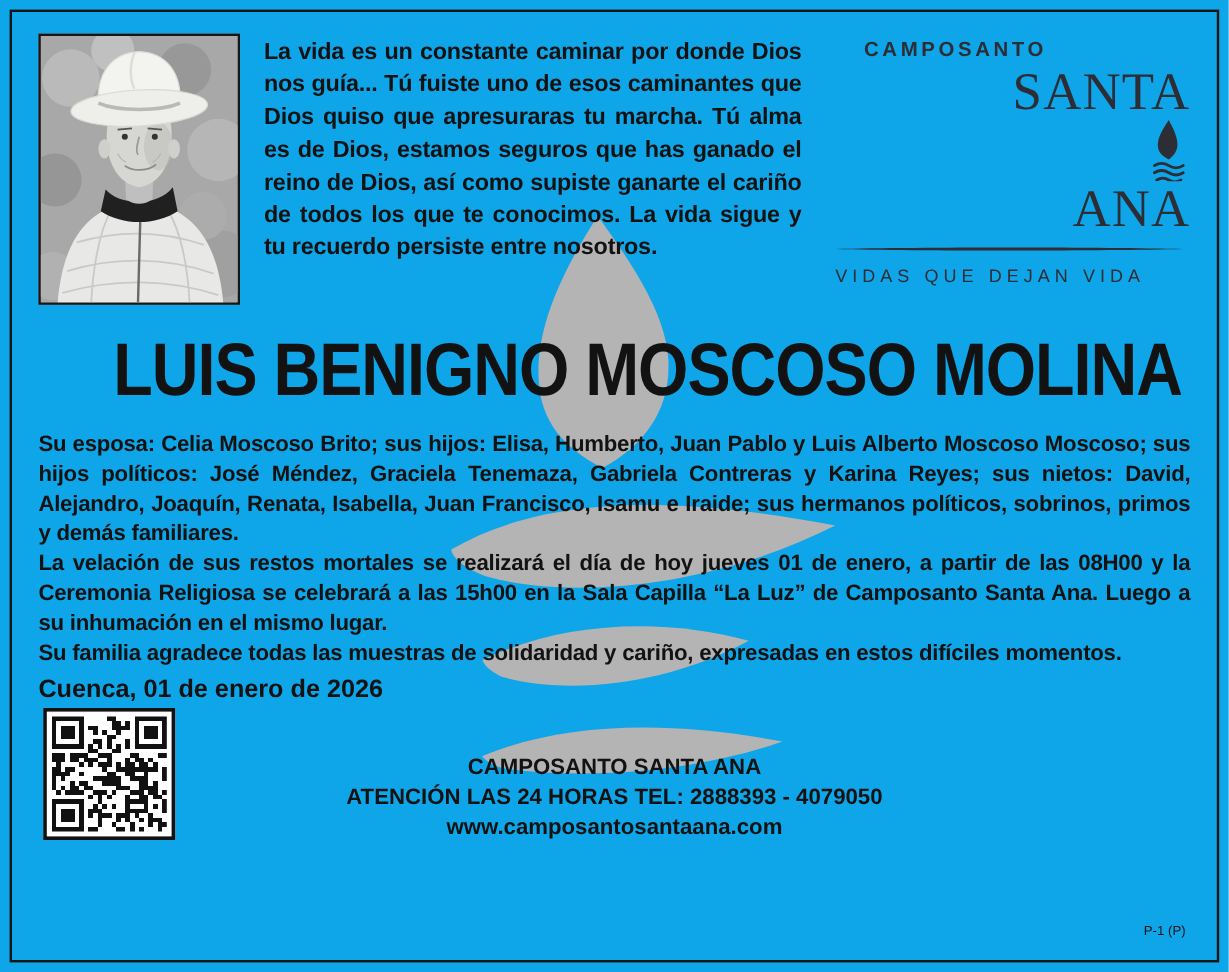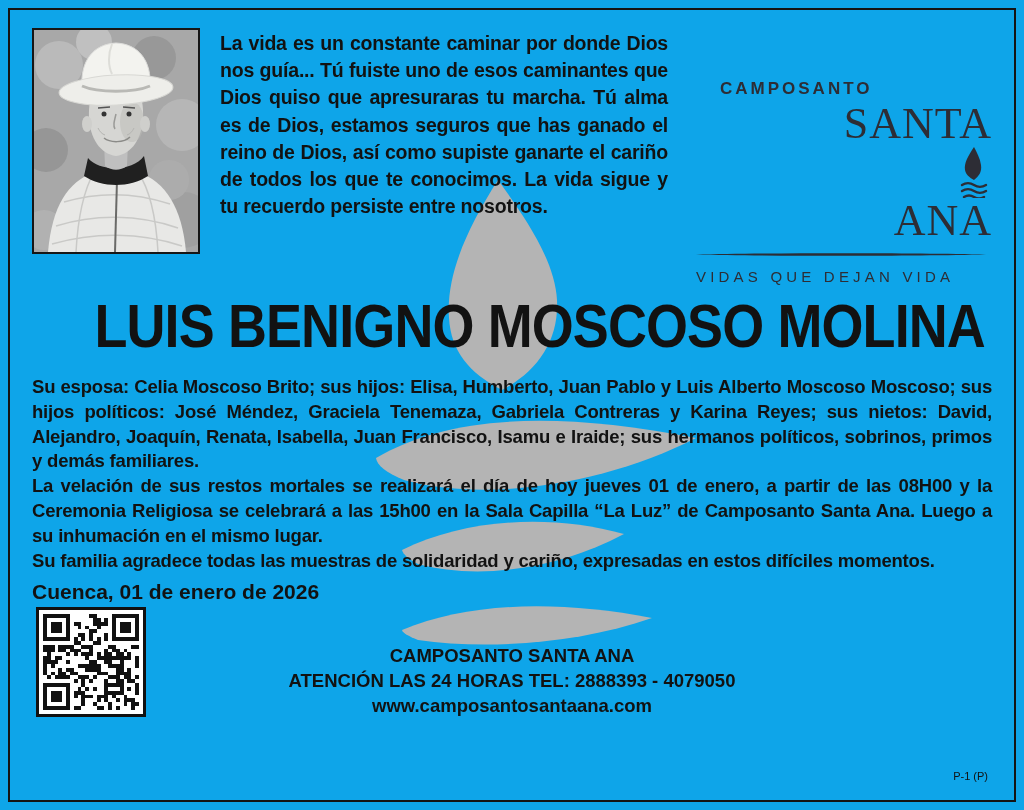--- a/index.html
+++ b/index.html
@@ -13,35 +13,35 @@
 
   
   .header { display:flex; align-items:flex-start; }
   .photo-frame { flex:none; width:164px; height:222px; border:2px solid #161616; background:#a8a8a8; }
   .photo-frame svg { display:block; }
   .intro {
     width:448px; margin-left:20px; margin-top:2px;
     font-size:19.5px; line-height:27.2px; font-weight:bold;
     text-align:justify; letter-spacing:-0.2px;
   }
-  .brand { margin-left:auto; width:296px; color:#2d2d35; padding-top:4px;margin-top:47px; }
+  .brand { margin-left:auto; width:296px; color:#2d2d35; padding-top:4px; }
   .brand-overline { font-size:17px; font-weight:bold; letter-spacing:3px; padding-left:24px; }
   .brand-name {
     display:flex; align-items:flex-end; justify-content:flex-start;
     font-family:"Liberation Serif", serif; font-size:44px; line-height:1;
     letter-spacing:1px; margin-top:3px;flex-direction:column;
   }
   .brand-name .flame-small { margin:0 3px 1px 3px; }
   .brand-rule { margin-top:9px; }
   .brand-tagline { font-size:15px; font-weight:normal; letter-spacing:4.2px; margin-top:7px; white-space:nowrap; }
 
   
   .announcement { margin-top:20px; font-weight:bold; font-size:24px; line-height:29px; }
   .fit-line { white-space:nowrap; text-align:center; transform:scaleX(0.84); transform-origin:50% 50%; }
-  .name-line { margin-top:8px; font-weight:bold; font-size:62px; line-height:66px; }
+  .name-line { margin-top:22px; font-weight:bold; font-size:62px; line-height:66px; }
   .fit-name { white-space:nowrap; text-align:center; transform:scaleX(0.87); transform-origin:50% 50%; letter-spacing:-1px; }
 
   
   .obituary { margin-top:16px; font-size:18.5px; line-height:24.8px; font-weight:bold; text-align:justify; letter-spacing:-0.2px; }
   .obituary p { margin:0; }
   .dateline { text-align:left; font-weight:bold; font-size:21px; margin-top:7px; }
 
   
   .bottom { position:relative; height:150px; margin-top:3px; }
   .qr-block { position:absolute; left:4px; top:0; width:150px; }

